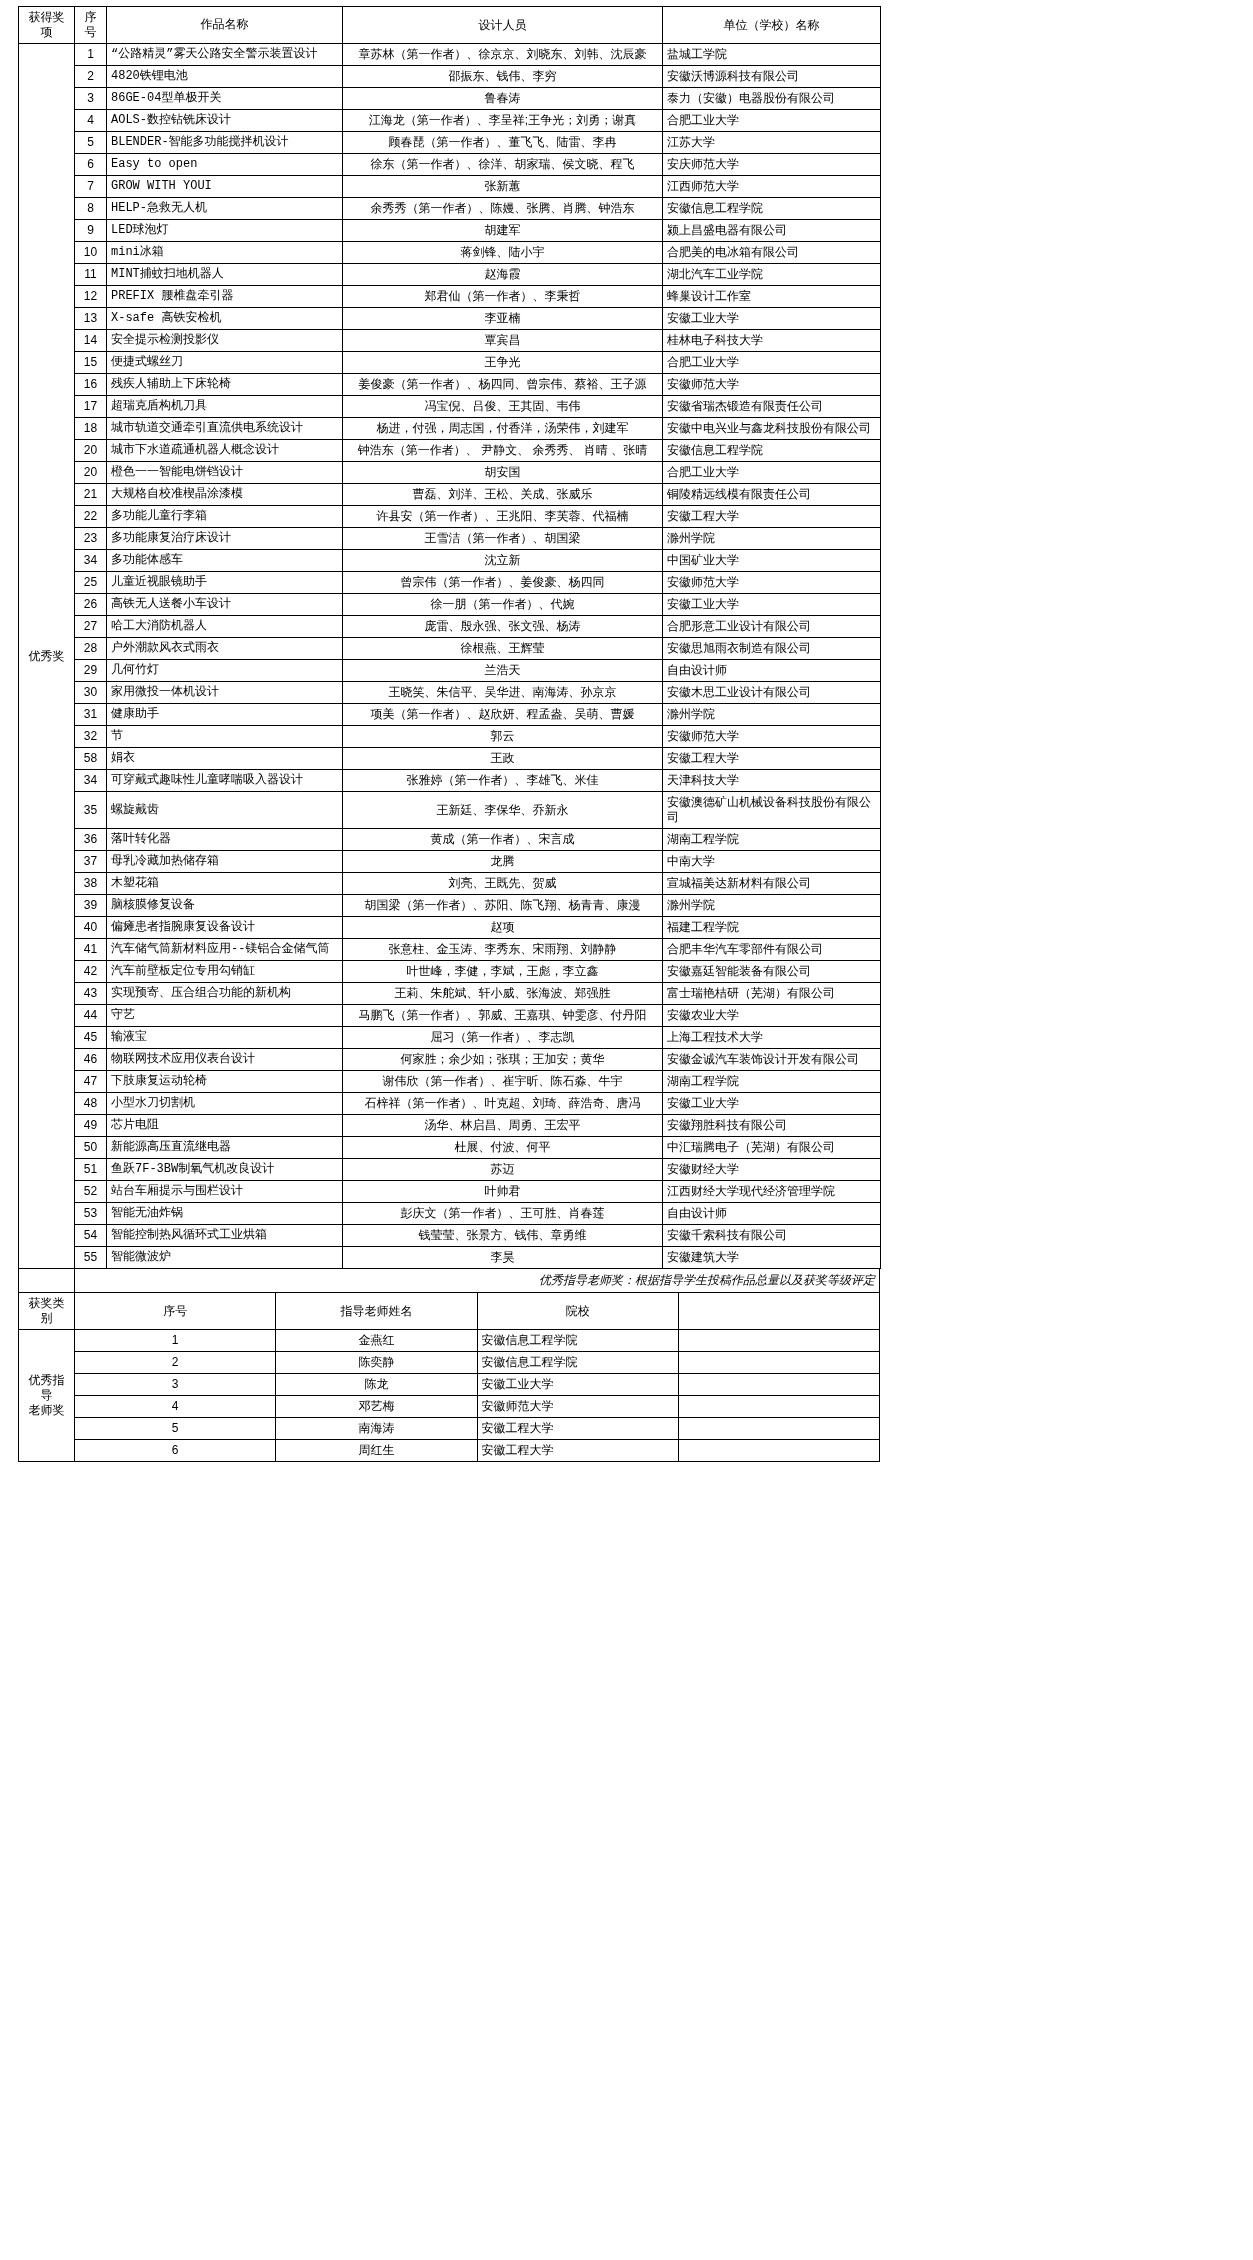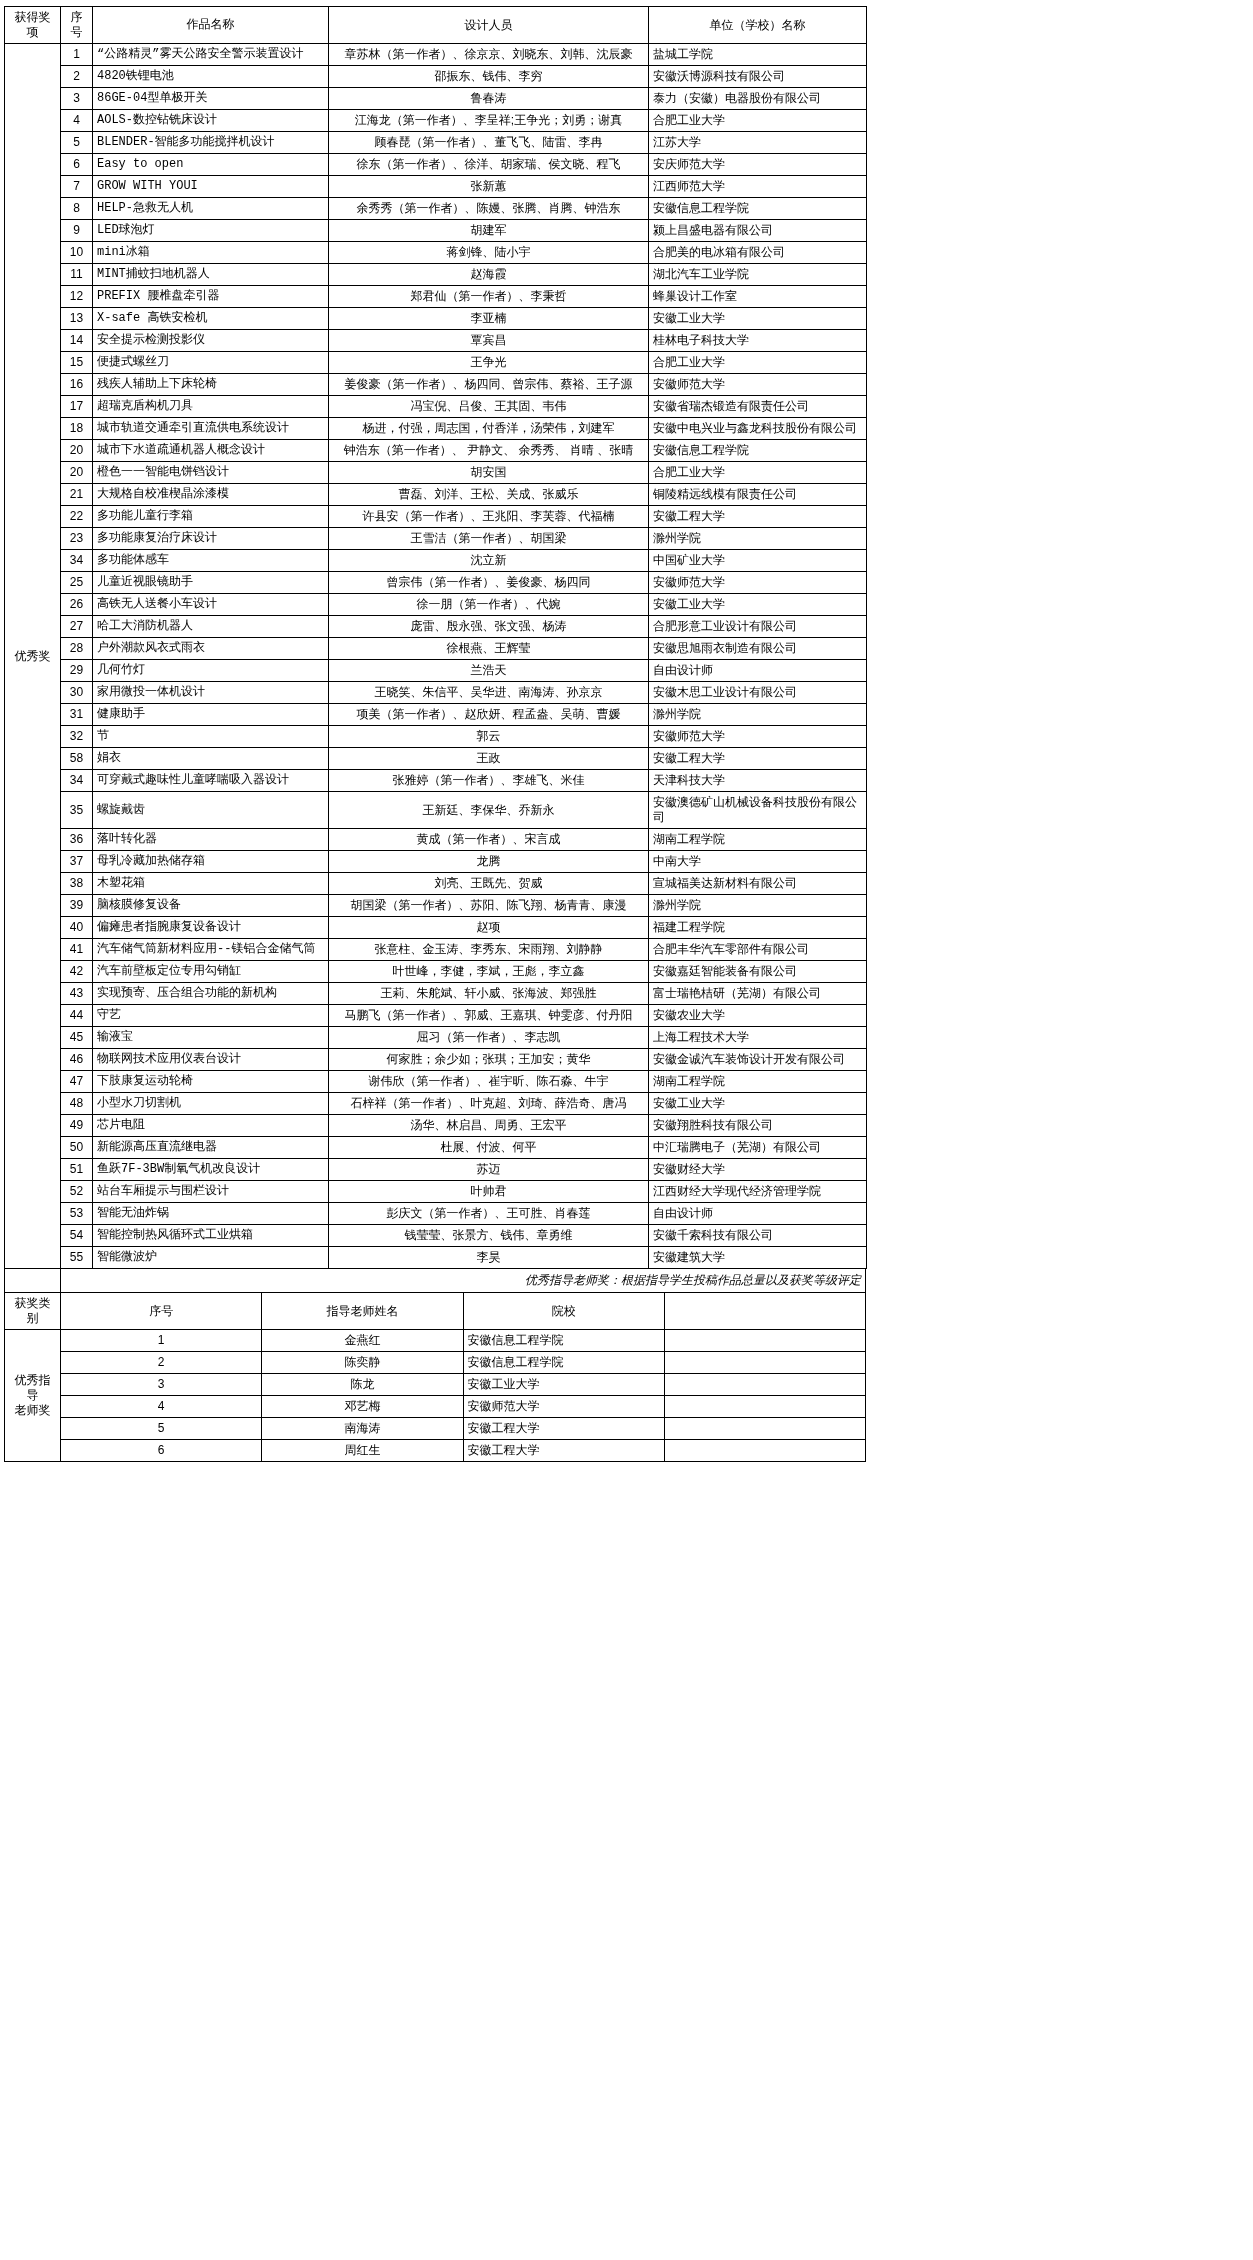--- a/index.html
+++ b/index.html
@@ -8,21 +8,21 @@
     background: #ffffff;
   }
   body {
     font-family: "Liberation Sans", sans-serif;
     font-size: 12px;
     color: #000000;
     width: 1253px;
   }
   .page {
     width: 1253px;
-    padding: 6px 10px 0 4px;
+    padding: 6px 10px 0 18px;
     box-sizing: border-box;
   }
   table.awards {
     border-collapse: collapse;
     width: 862px;
     table-layout: fixed;
     margin: 0;
   }
   table.awards td, table.awards th {
     border: 1px solid #000000;

